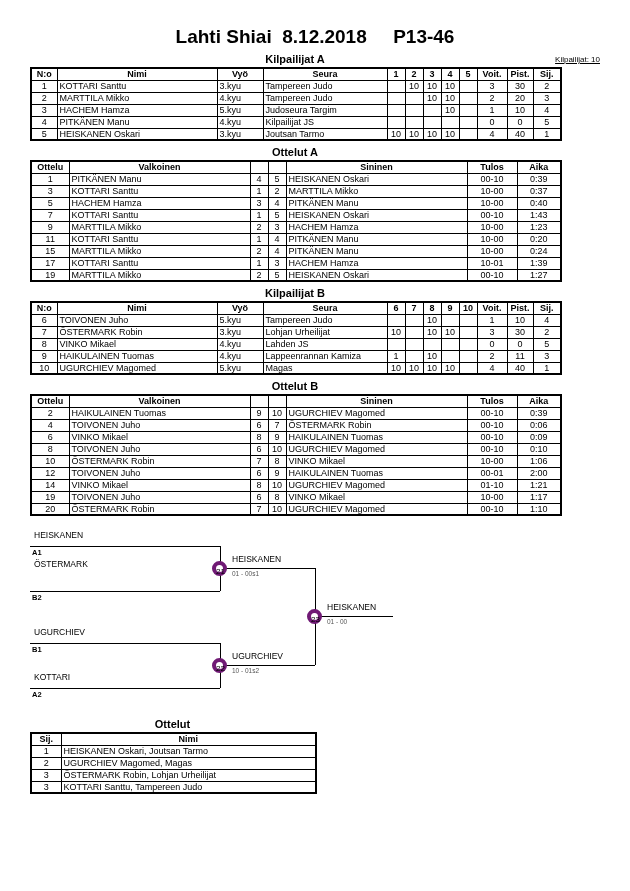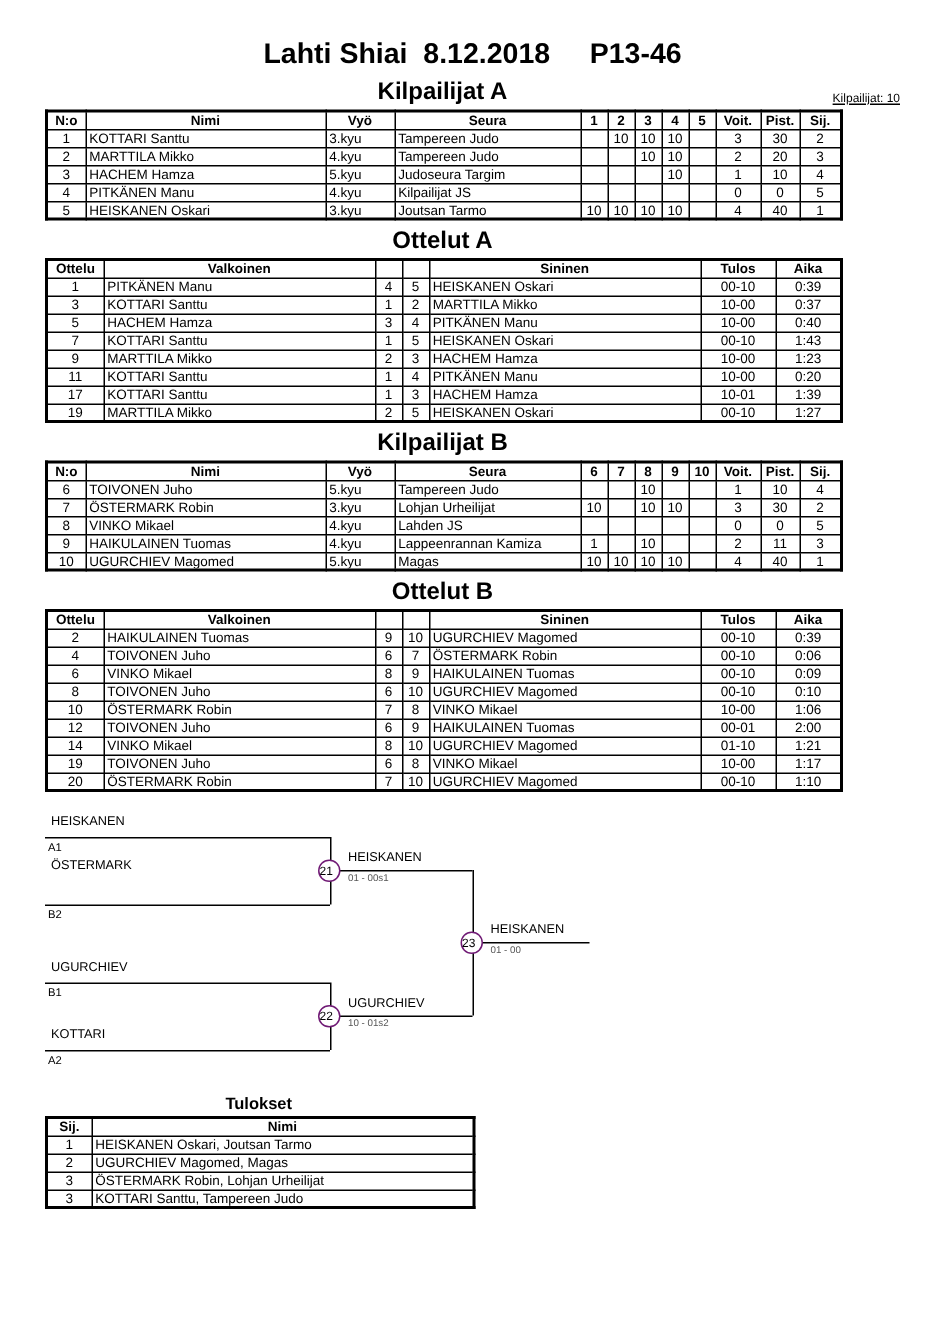--- a/index.html
+++ b/index.html
@@ -9,21 +9,21 @@
     font-family:"Liberation Sans", sans-serif; color:#000;
   }
   .page { padding:26px 30px 0 30px; }
   .page-title {
     text-align:center; font-weight:bold; font-size:19px;
     white-space:pre; margin-bottom:2px;
   }
   .heading-row { position:relative; width:530px; }
   .section-heading {
     width:530px; text-align:center; font-weight:bold;
-    font-size:16px; margin:5px 0 2px 0;
+    font-size:11px; margin:5px 0 2px 0;
   }
   .competitors-count {
     position:absolute; right:-40px; bottom:1px;
     font-size:8px; font-weight:normal;text-decoration:underline;
   }
   table {
     border-collapse:collapse; table-layout:fixed; width:530px;
     border:2px solid #000;
   }
   th, td {
@@ -37,26 +37,26 @@
   .match-table td:nth-child(2),
   .match-table td:nth-child(5) { text-align:left; }
   .results-table { width:285px; }
   .results-table td:nth-child(2) { text-align:left; }
   .results-heading { width:285px; text-align:center; font-weight:bold; font-size:11px; margin:6px 0 2px 0; }
 
   
   .bracket { position:relative; width:400px; height:182px; margin-top:14px; }
   .bracket div { position:absolute; }
   .b-name  { font-size:8.5px; }
-  .b-tag   { font-size:7.5px; }
+  .b-tag   { font-size:7.5px;font-weight:bold; }
   .b-hline { border-top:1px solid #000; height:0; }
   .b-vline { border-left:1px solid #000; width:0; }
   .b-circle {
-    width:15px; height:15px; border:1px solid #701a75; border-radius:50%;
-    background:#fff; font-size:8px; line-height:14px; z-index:2;
+    width:15px; height:15px; border:4px solid #701a75; border-radius:50%;
+    background:#fff; font-size:8px; line-height:14px; text-align:center; z-index:2;
   }
   .b-winner { font-size:8.5px; }
   .b-score  { font-size:6.5px; color:#555; }
 </style>
 </head>
 <body>
 
 <div class="page">
 
   <div class="page-title">Lahti Shiai  8.12.2018     P13-46</div>
@@ -243,20 +243,29 @@
         <tr>
           <td>11</td>
           <td>KOTTARI Santtu</td>
           <td>1</td>
           <td>4</td>
           <td>PITKÄNEN Manu</td>
           <td>10-00</td>
           <td>0:20</td>
         </tr>
         <tr>
+          <td>15</td>
+          <td>MARTTILA Mikko</td>
+          <td>2</td>
+          <td>4</td>
+          <td>PITKÄNEN Manu</td>
+          <td>10-00</td>
+          <td>0:24</td>
+        </tr>
+        <tr>
           <td>17</td>
           <td>KOTTARI Santtu</td>
           <td>1</td>
           <td>3</td>
           <td>HACHEM Hamza</td>
           <td>10-01</td>
           <td>1:39</td>
         </tr>
         <tr>
           <td>19</td>
@@ -511,21 +520,21 @@
     <div class="b-hline" style="left:190px;top:135px;width:95px"></div>
     <div class="b-score" style="left:202px;top:137px">10 - 01s2</div>
 
     <div class="b-vline" style="left:285px;top:38px;height:97px"></div>
     <div class="b-circle" style="left:277px;top:79px">23</div>
     <div class="b-winner" style="left:297px;top:72px">HEISKANEN</div>
     <div class="b-hline" style="left:285px;top:86px;width:78px"></div>
     <div class="b-score" style="left:297px;top:88px">01 - 00</div>
   </div>
 
-  <div class="results-heading">Tulokset</div>
+  <div class="results-heading">Ottelut</div>
 
   <table class="results-table">
     <colgroup>
       <col style="width:30px">
         <col style="width:255px">
     </colgroup>
     <thead>
         <tr>
           <th>Sij.</th>
           <th>Nimi</th>

